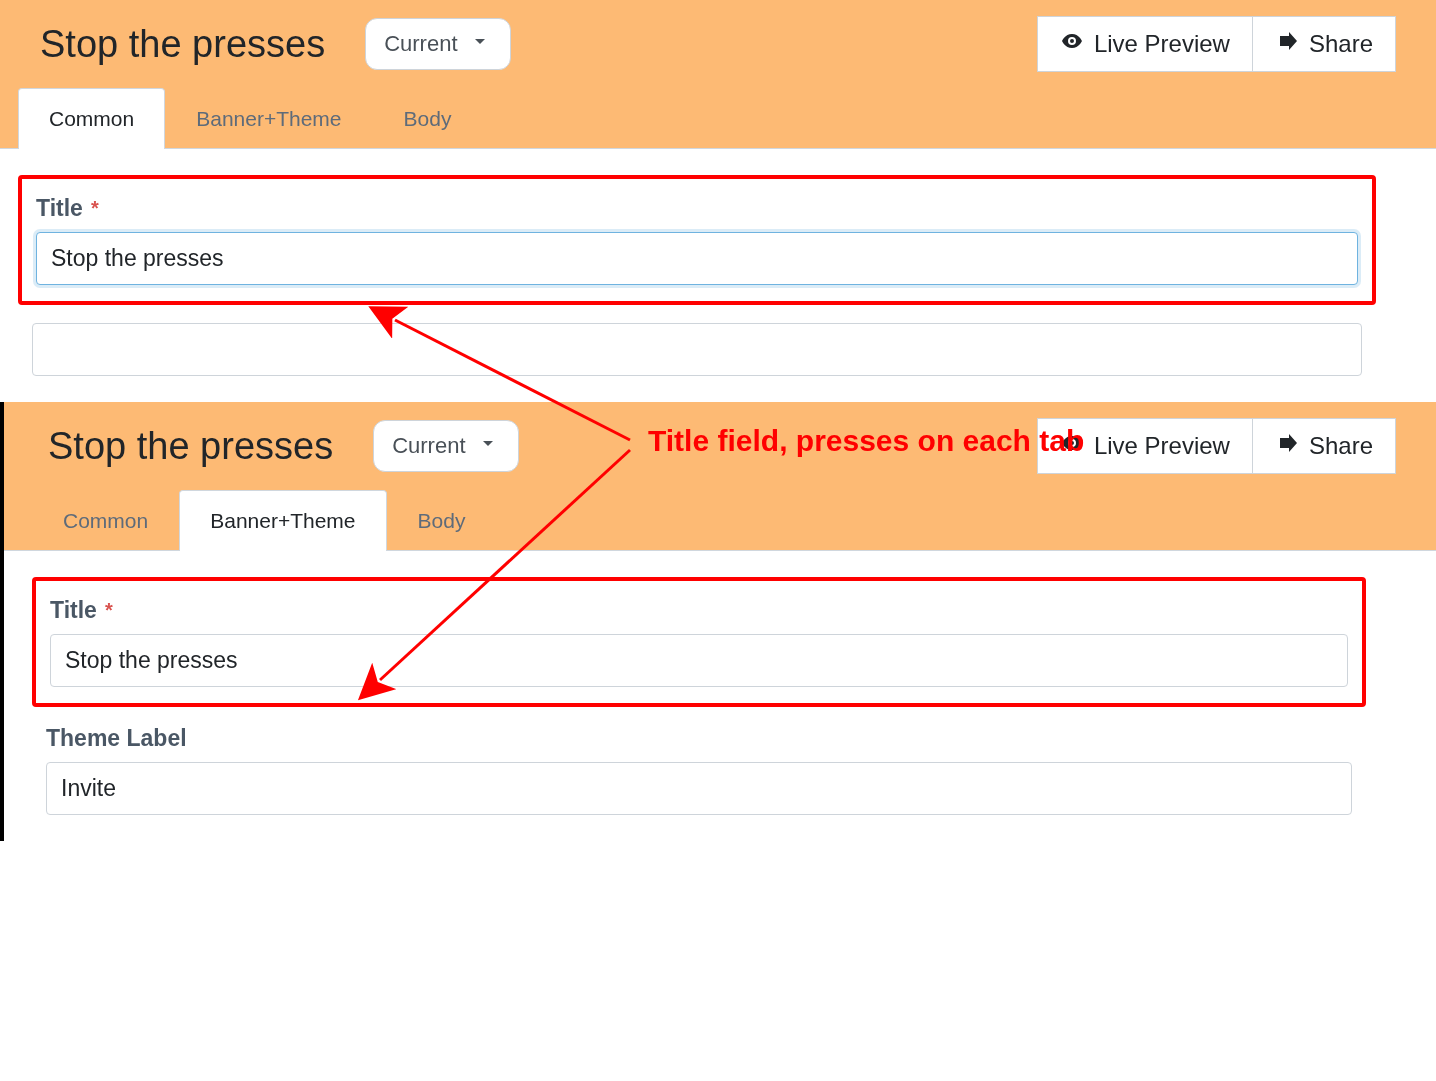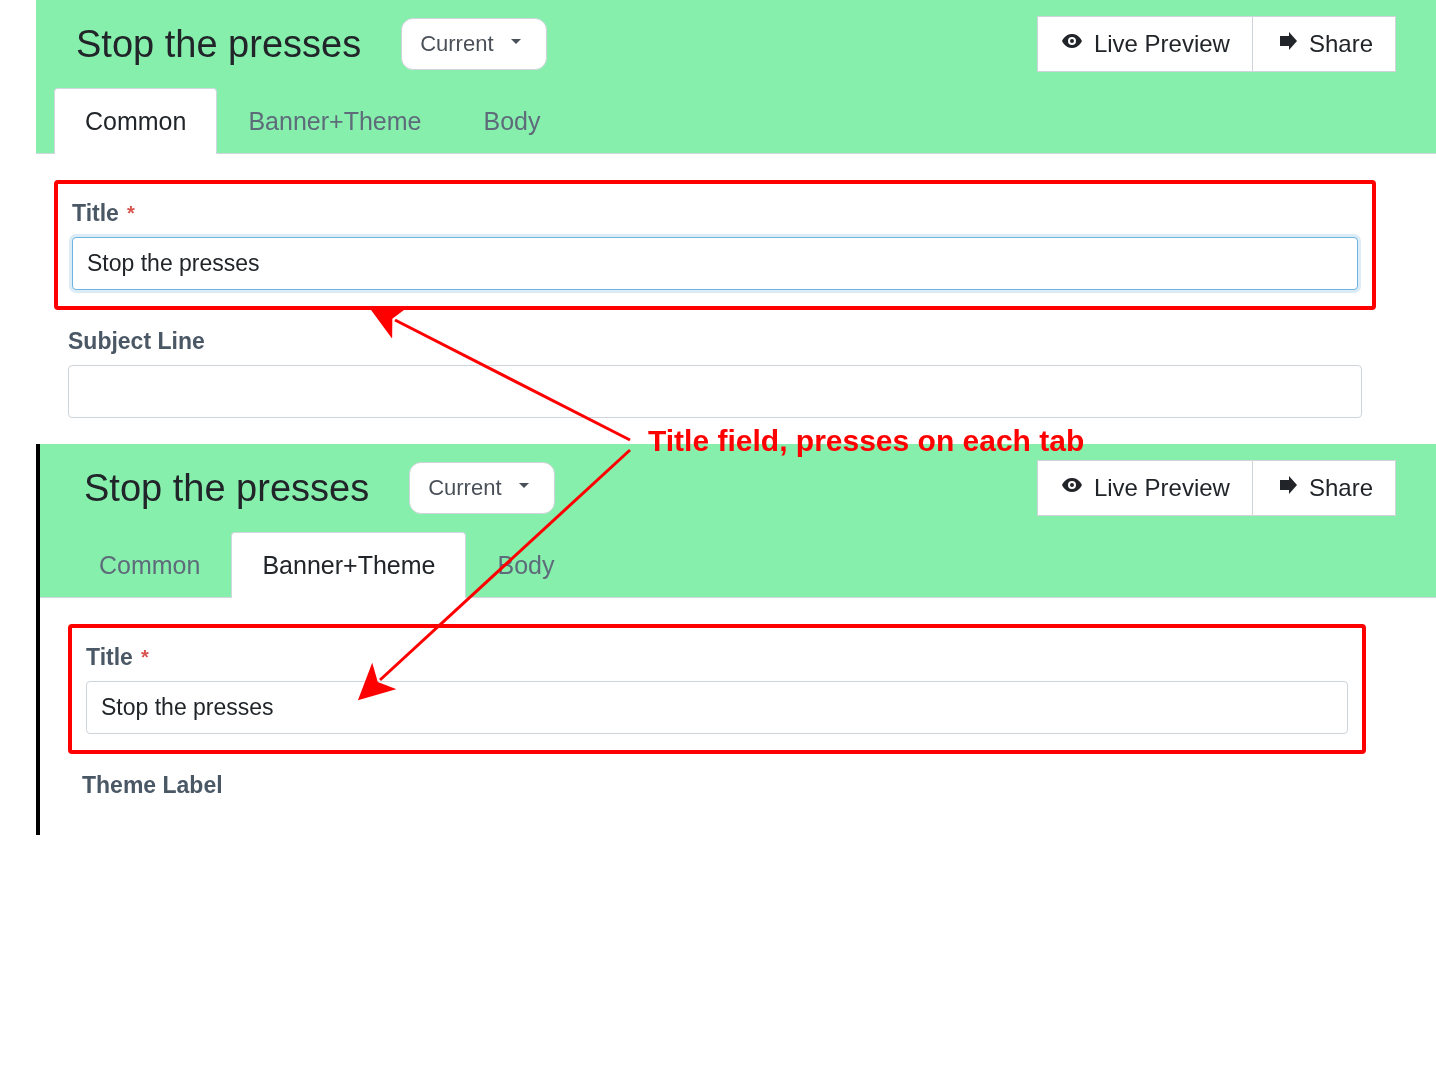--- a/index.html
+++ b/index.html
@@ -3,23 +3,22 @@
 <meta charset="utf-8">
 <style>
   * { box-sizing: border-box; margin: 0; padding: 0; }
   body {
     font-family: -apple-system, BlinkMacSystemFont, "Segoe UI", Helvetica, Arial, sans-serif;
     background: #fff;
     color: #212529;
     width: 1436px;
   }
   .panel {
-    background: #86efac;
+    background: #fdba74;
     position: relative;
-    margin-left: 36px;
   }
   .panel.second { border-left: 4px solid #000; }
   .header {
     display: flex;
     align-items: center;
     padding: 0 40px;
     height: 88px;
   }
   .panel.second .header { padding-left: 44px; }
   .page-title {
@@ -54,21 +53,21 @@
   }
   .header-right .btn:last-child { border-right: 1px solid #ced4da; }
   .tabs {
     display: flex;
     padding-left: 18px;
     border-bottom: 1px solid #d0d7de;
   }
   .panel.second .tabs { padding-left: 28px; }
   .tab {
     padding: 18px 30px;
-    font-size: 25px;
+    font-size: 21px;
     color: #5e6b7a;
     cursor: pointer;
     border: 1px solid transparent;
     border-bottom: none;
     margin-bottom: -1px;
     background: transparent;
   }
   .tab.active {
     background: #fff;
     color: #212529;
@@ -176,21 +175,20 @@
       <div class="highlight-box">
         <div class="field">
           <div class="label">
             <span>Title</span>
             <span class="req">*</span>
           </div>
           <input class="input focused" value="Stop the presses" style="">
         </div>
       </div>
       <div class="field" style="padding:0 14px;">
-        <div class="label">Subject Line</div>
         <input class="input" value="" style="">
       </div>
     </div>
   </div>
 
   <div class="panel second">
     <div class="header">
       <h1 class="page-title">Stop the presses</h1>
       <button class="btn">
         <span>Current</span>
@@ -231,20 +229,21 @@
         <div class="field">
           <div class="label">
             <span>Title</span>
             <span class="req">*</span>
           </div>
           <input class="input" value="Stop the presses" style="">
         </div>
       </div>
       <div class="field" style="padding:0 14px;">
         <div class="label">Theme Label</div>
+        <input class="input" value="Invite" style="">
       </div>
     </div>
   </div>
 
   <div class="callout" style="left:648px; top:424px;">Title field, presses on each tab</div>
 
   <svg class="arrow" style="left:0; top:0;" width="1436" height="1081">
     <defs>
       <marker id="ah" markerWidth="12" markerHeight="12" refX="2" refY="6" orient="auto">
         <path d="M0,0 L12,6 L0,12 L3,6 z" fill="#ff0000"></path>

